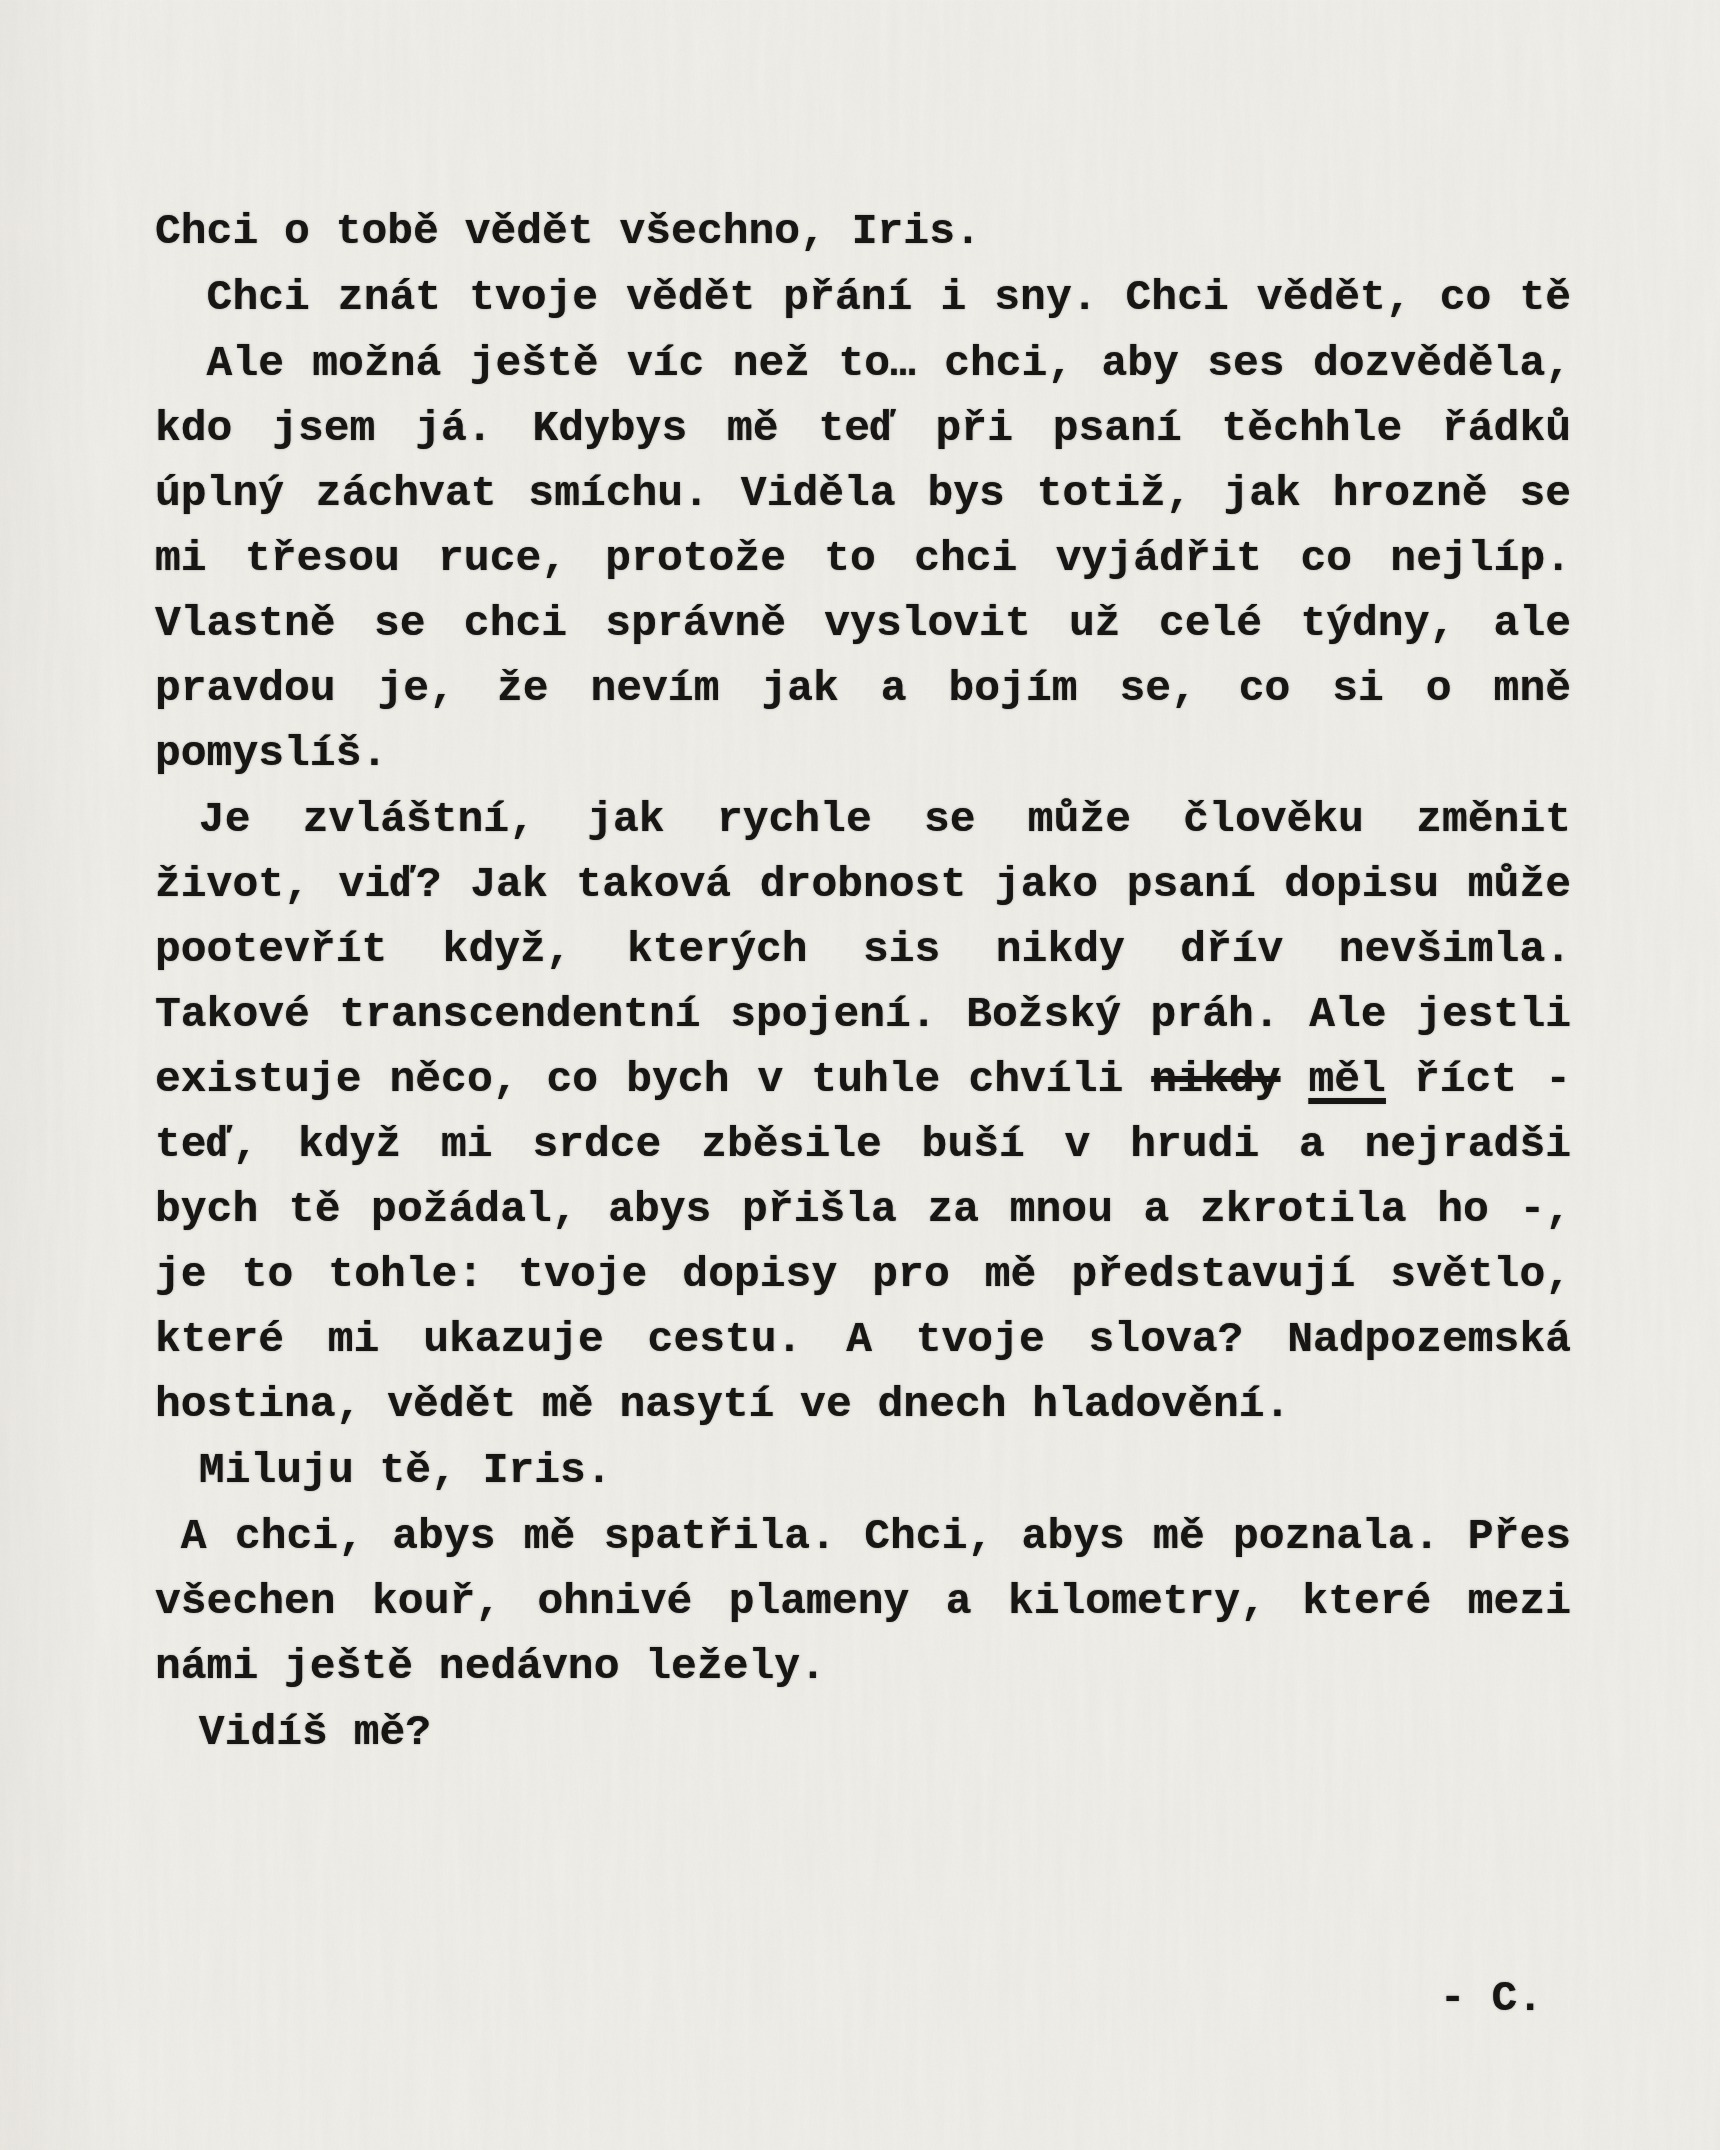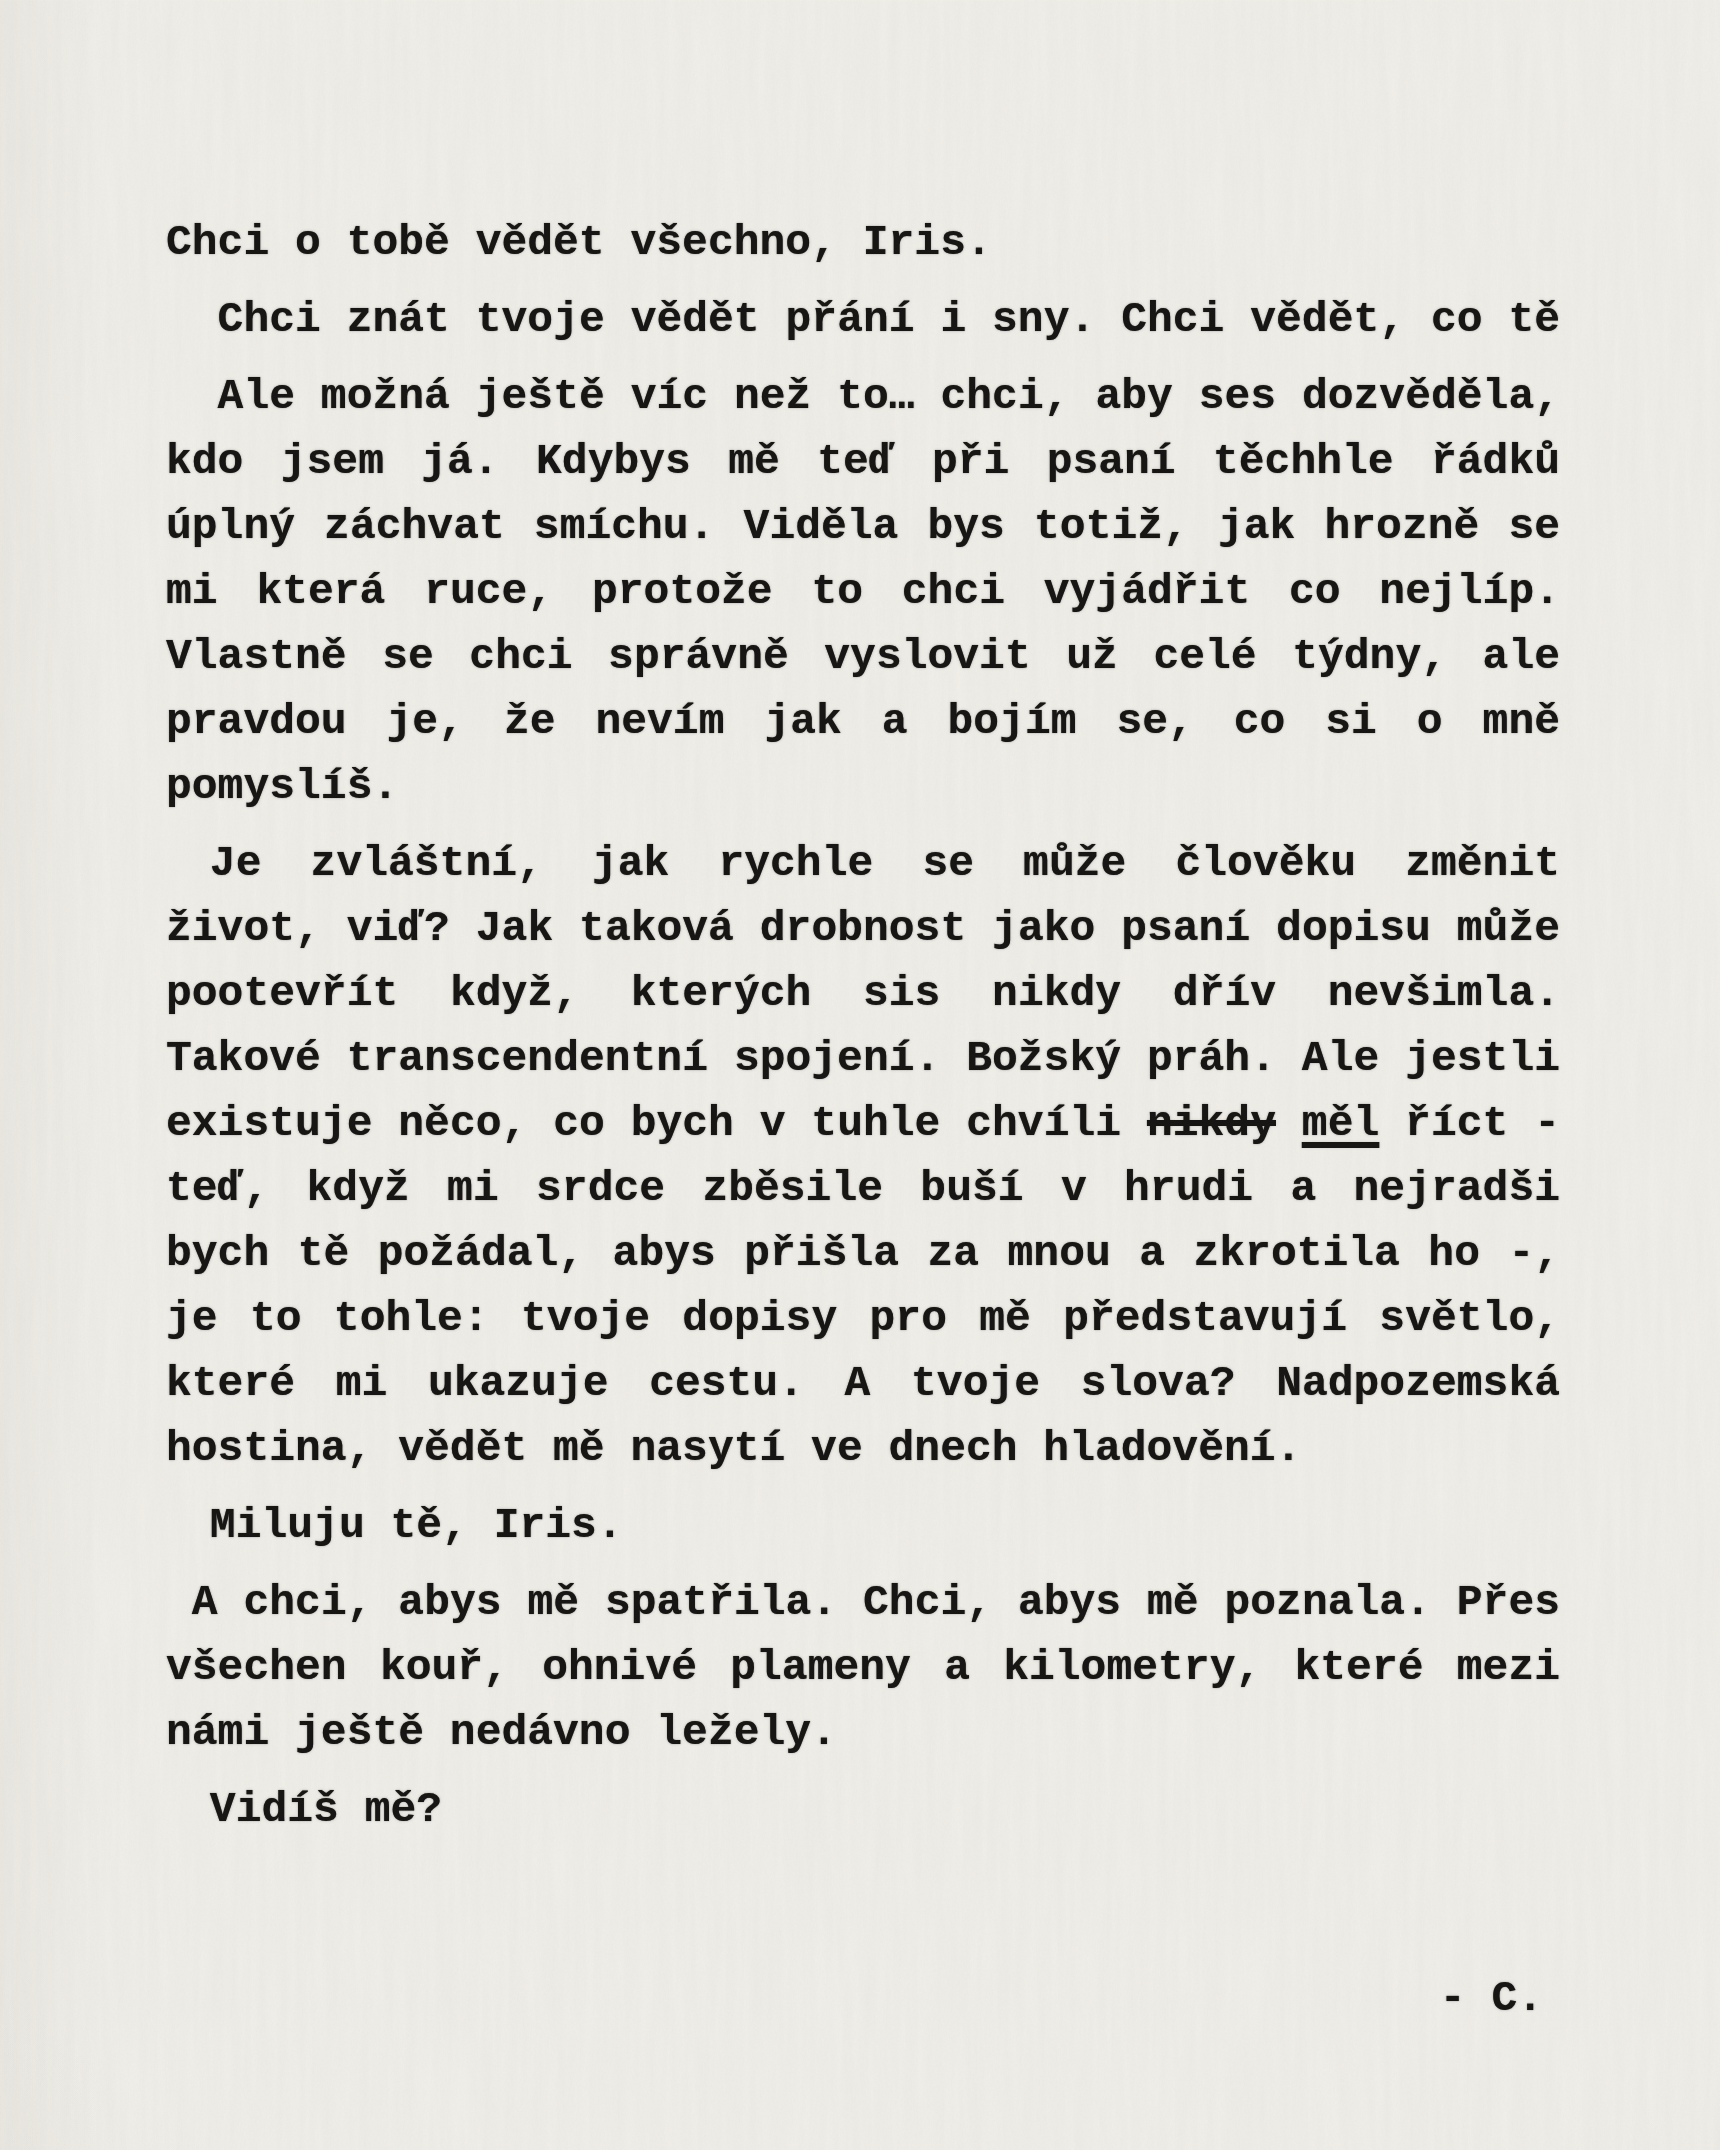--- a/index.html
+++ b/index.html
@@ -35,21 +35,21 @@
     position: absolute;
     left: 154px;
     top: 198px;
     width: 1418px;
     font-size: 43px;
     line-height: 65px;
     font-weight: 700;
     color: #171614;
     text-shadow: 0 0 1px rgba(23,22,20,0.65), 0 0 3.6px rgba(23,22,20,0.16);
   }
-  .paragraph { margin: 12px; }
+  .paragraph { margin: 1px; }
   .line { text-align: left; }
   .line.just {
     text-align: justify;
     text-align-last: justify;
   }
   .strike {
     text-decoration-line: line-through;
     text-decoration-thickness: 5.6px;
   }
   .underline {
@@ -95,21 +95,21 @@
       <div class="paragraph">
         <div class="line">Chci o tobě vědět všechno, Iris.</div>
       </div>
       <div class="paragraph">
         <div class="line just" style="padding-left: 2ch;">Chci znát tvoje vědět přání i sny. Chci vědět, co tě</div>
       </div>
       <div class="paragraph">
         <div class="line just" style="padding-left: 2ch;">Ale možná ještě víc než to… chci, aby ses dozvěděla,</div>
         <div class="line just">kdo jsem já. Kdybys mě teď při psaní těchhle řádků</div>
         <div class="line just">úplný záchvat smíchu. Viděla bys totiž, jak hrozně se</div>
-        <div class="line just">mi která ruce, protože to chci vyjádřit co nejlíp.</div>
+        <div class="line just">mi třesou ruce, protože to chci vyjádřit co nejlíp.</div>
         <div class="line just">Vlastně se chci správně vyslovit už celé týdny, ale</div>
         <div class="line just">pravdou je, že nevím jak a bojím se, co si o mně</div>
         <div class="line">pomyslíš.</div>
       </div>
       <div class="paragraph">
         <div class="line just" style="padding-left: 1.7ch;">Je zvláštní, jak rychle se může člověku změnit</div>
         <div class="line just">život, viď? Jak taková drobnost jako psaní dopisu může</div>
         <div class="line just">pootevřít když, kterých sis nikdy dřív nevšimla.</div>
         <div class="line just">Takové transcendentní spojení. Božský práh. Ale jestli</div>
         <div class="line just">existuje něco, co bych v tuhle chvíli <span class="strike">nikdy</span> <span class="underline">měl</span> říct -</div>

